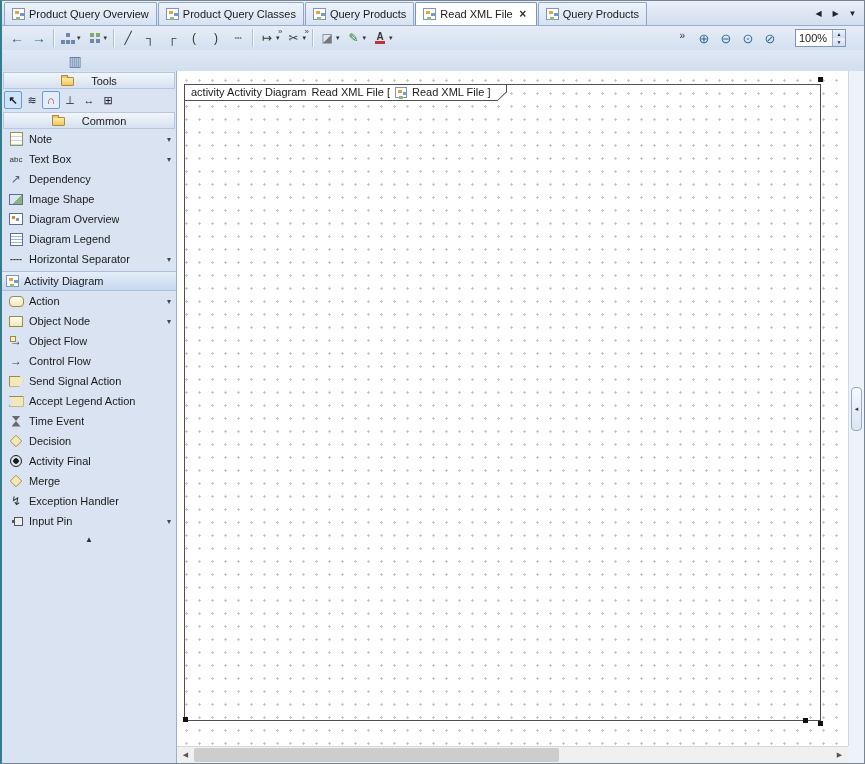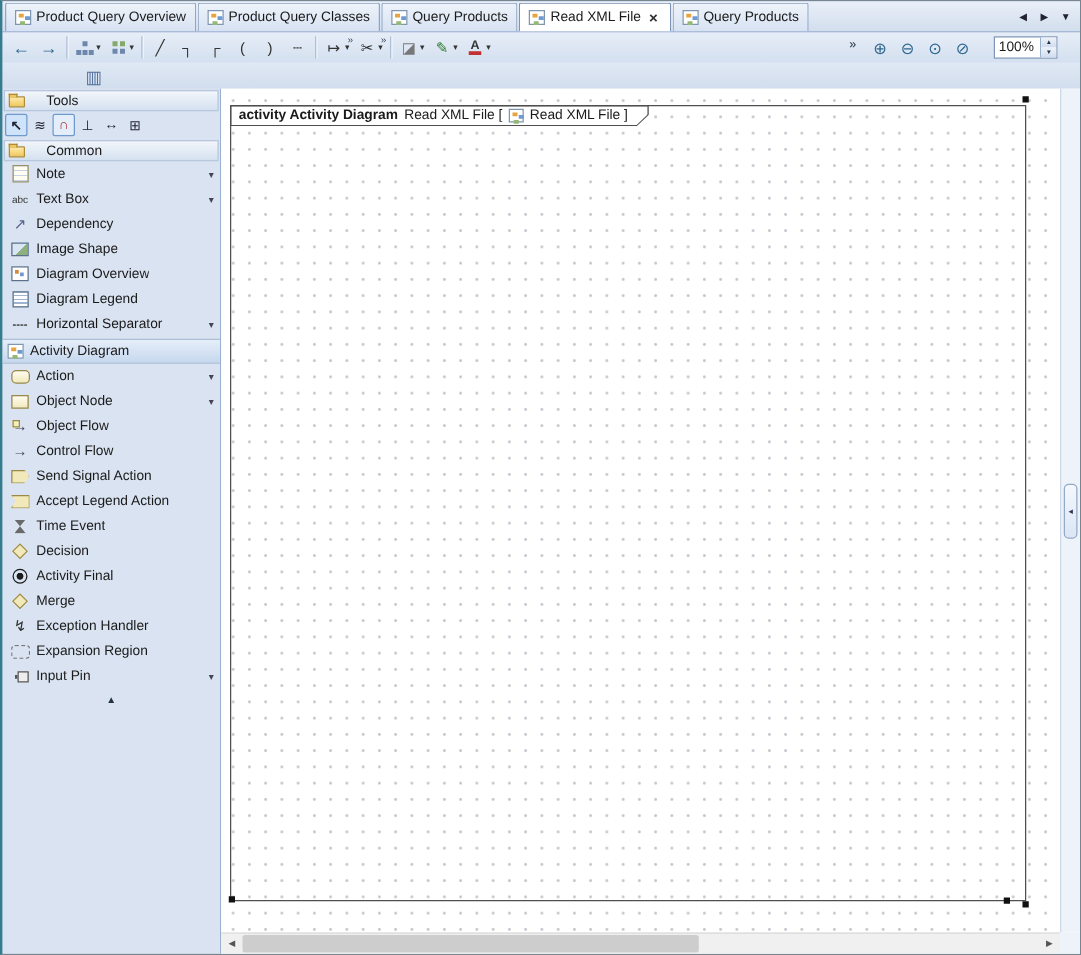--- a/index.html
+++ b/index.html
@@ -61,21 +61,21 @@
   .zoom-combo { display:flex; align-items:stretch; height:18px; border:1px solid #7f96b8; background:#fff; margin:0 14px; }
   .zoom-value { width:36px; padding:2px 3px 0; font-size:11px; }
   .zoom-spin { width:13px; display:flex; flex-direction:column; border-left:1px solid #9ab0cc; }
   .zoom-spin .spin { flex:1; display:flex; align-items:center; justify-content:center; font-size:5px; color:#234; background:linear-gradient(#eef3fa,#cfdcee); border:none; }
 
   
   .content { flex:1; display:flex; min-height:0; }
 
   
   .sidebar { width:175px; flex:none; background:#d9e3f1; border-right:1px solid #9ab0cf; display:flex; flex-direction:column; overflow:hidden; }
-  .sb-header { height:17px; flex:none; margin:1px 1px 0; display:flex; align-items:center; gap:17px; padding:0 3px; border:1px solid #b7c7dd; background:linear-gradient(#f2f6fb,#d5e1f0); }
+  .sb-header { height:17px; flex:none; margin:1px 1px 0; display:flex; align-items:center; gap:17px; padding:0 3px; border:1px solid #b7c7dd; background:linear-gradient(#f2f6fb,#d5e1f0);justify-content:center; }
   .sb-toolrow { display:flex; gap:1px; padding:2px; flex:none; }
   .stb { width:18px; height:18px; display:flex; align-items:center; justify-content:center; border:1px solid transparent; border-radius:2px; font-size:11px; color:#223; background:transparent; }
   .stb.active { background:#cfe3fa; border-color:#6f9ad0; }
   .stb.highlighted { background:#e4eefb; border-color:#6f9ad0; }
   .stb-pointer-tool::before { content:"↖"; font-weight:bold; }
   .stb-sweeper-tool::before { content:"≋"; }
   .stb-magnet-tool::before { content:"∩"; color:#b03030; font-weight:bold; }
   .stb-align-tool::before { content:"⊥"; }
   .stb-distribute-tool::before { content:"↔"; }
   .stb-resize-tool::before { content:"⊞"; }
@@ -116,21 +116,21 @@
   .icon-expansion-region::before { content:""; width:13px; height:9px; border:1px dashed #777; border-radius:3px; }
   .icon-input-pin::before { content:""; width:7px; height:7px; border:1px solid #555; background:#eee; margin-left:4px; box-shadow:-5px 0 0 -3px #555; }
 
   
   .canvas-wrap { flex:1; position:relative; background:#fff; min-width:0; }
   .canvas { position:absolute; left:0; top:0; right:16px; bottom:17px; background-color:#fff;
             background-image:radial-gradient(circle,#c3c7cf 1px,transparent 1.2px); background-size:13px 13px; background-position:3px 3px; overflow:hidden; }
   .frame { position:absolute; left:7px; top:13px; width:637px; height:637px; border:1px solid #4f4f4f; }
   .frame-label { position:absolute; top:-1px; left:-1px; background:#4f4f4f; clip-path:polygon(0 0,100% 0,100% 45%,calc(100% - 10px) 100%,0 100%); display:flex; }
   .frame-label-inner { margin:1px; background:#fff; clip-path:polygon(0 0,100% 0,100% 42%,calc(100% - 9px) 100%,0 100%); display:flex; align-items:center; gap:5px; padding:1px 16px 2px 6px; white-space:nowrap; }
-  .fl-bold { font-weight:bold; }
+  .fl-bold { font-weight:normal; }
   .handle { position:absolute; width:5px; height:5px; background:#111; }
   .h-tr { top:-8px; right:-3px; }
   .h-bl { bottom:-2px; left:-2px; }
   .h-br { bottom:-6px; right:-3px; }
   .h-bm { bottom:-3px; right:12px; }
 
   .right-strip { position:absolute; right:0; top:0; bottom:17px; width:16px; background:#eef3fa; border-left:1px solid #ccd8e8; display:flex; align-items:center; justify-content:center; }
   .collapse-btn { width:11px; height:44px; border:1px solid #93a9c8; border-radius:4px; background:linear-gradient(#f4f8fd,#dbe6f4); display:flex; align-items:center; justify-content:center; font-size:7px; color:#335; }
   .collapse-btn::before { content:"◂"; }
   .corner { position:absolute; right:0; bottom:0; width:16px; height:17px; background:#eef3fa; }
@@ -393,25 +393,20 @@
 
         </div>
         <div class="sb-item">
           <span class="sb-icon icon-merge"></span>
           <span class="sb-label">Merge</span>
 
         </div>
         <div class="sb-item">
           <span class="sb-icon icon-exception-handler"></span>
           <span class="sb-label">Exception Handler</span>
-
-        </div>
-        <div class="sb-item">
-          <span class="sb-icon icon-expansion-region"></span>
-          <span class="sb-label">Expansion Region</span>
 
         </div>
         <div class="sb-item dropdown">
           <span class="sb-icon icon-input-pin"></span>
           <span class="sb-label">Input Pin</span>
           <span class="sb-dd"></span>
         </div>
 
       <div class="sb-scrollup"></div>
     </div>

